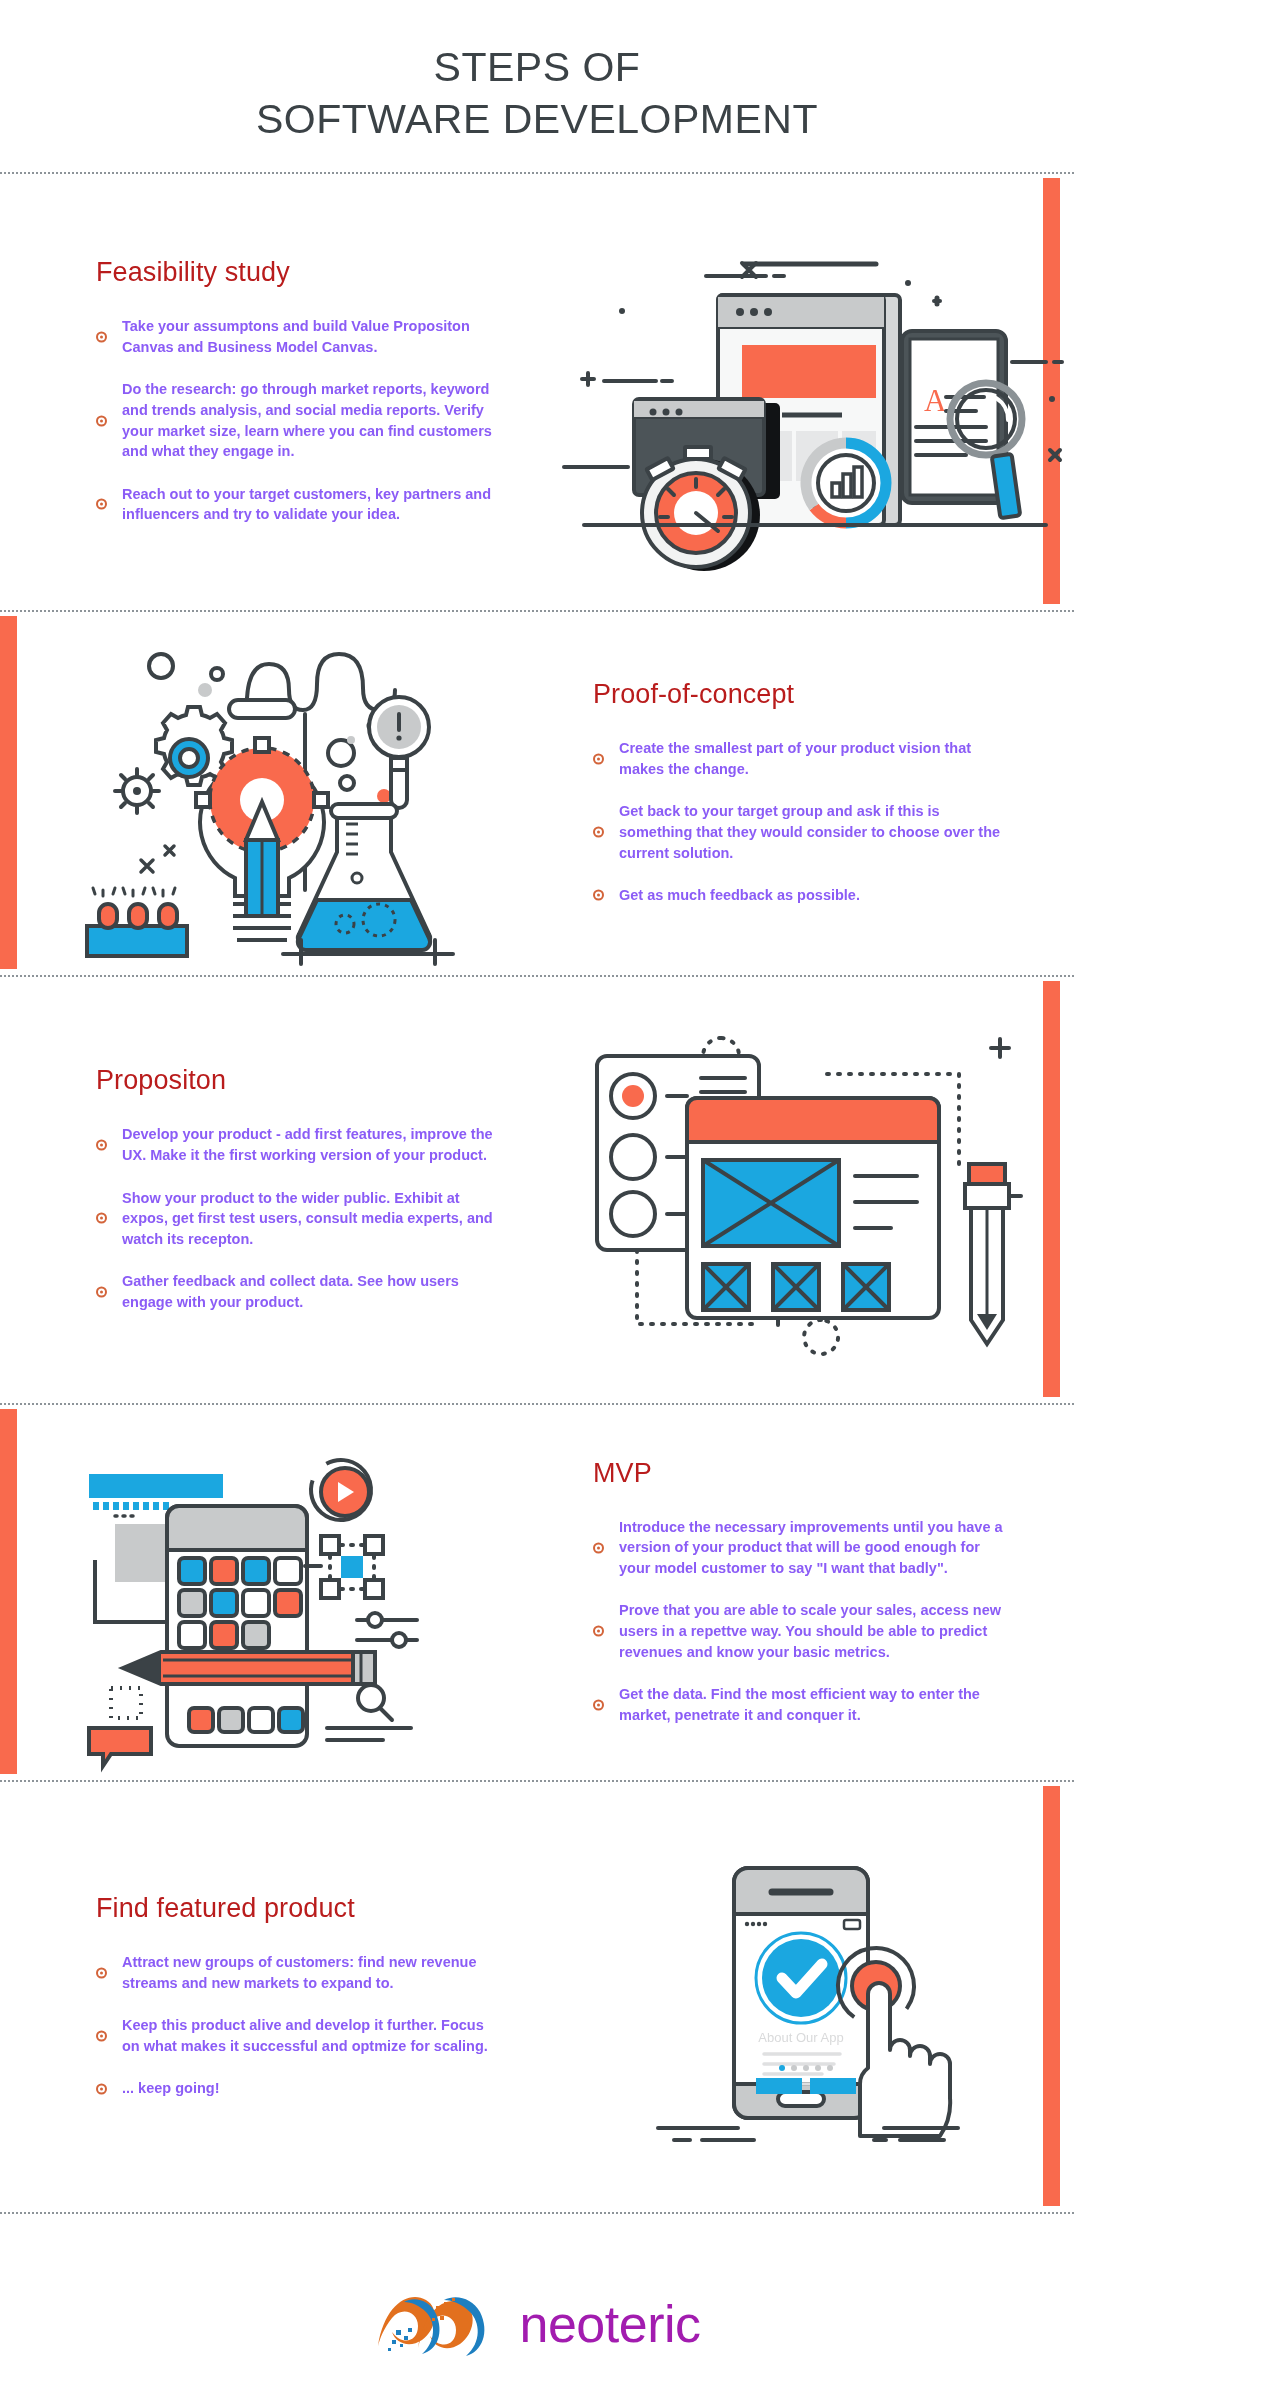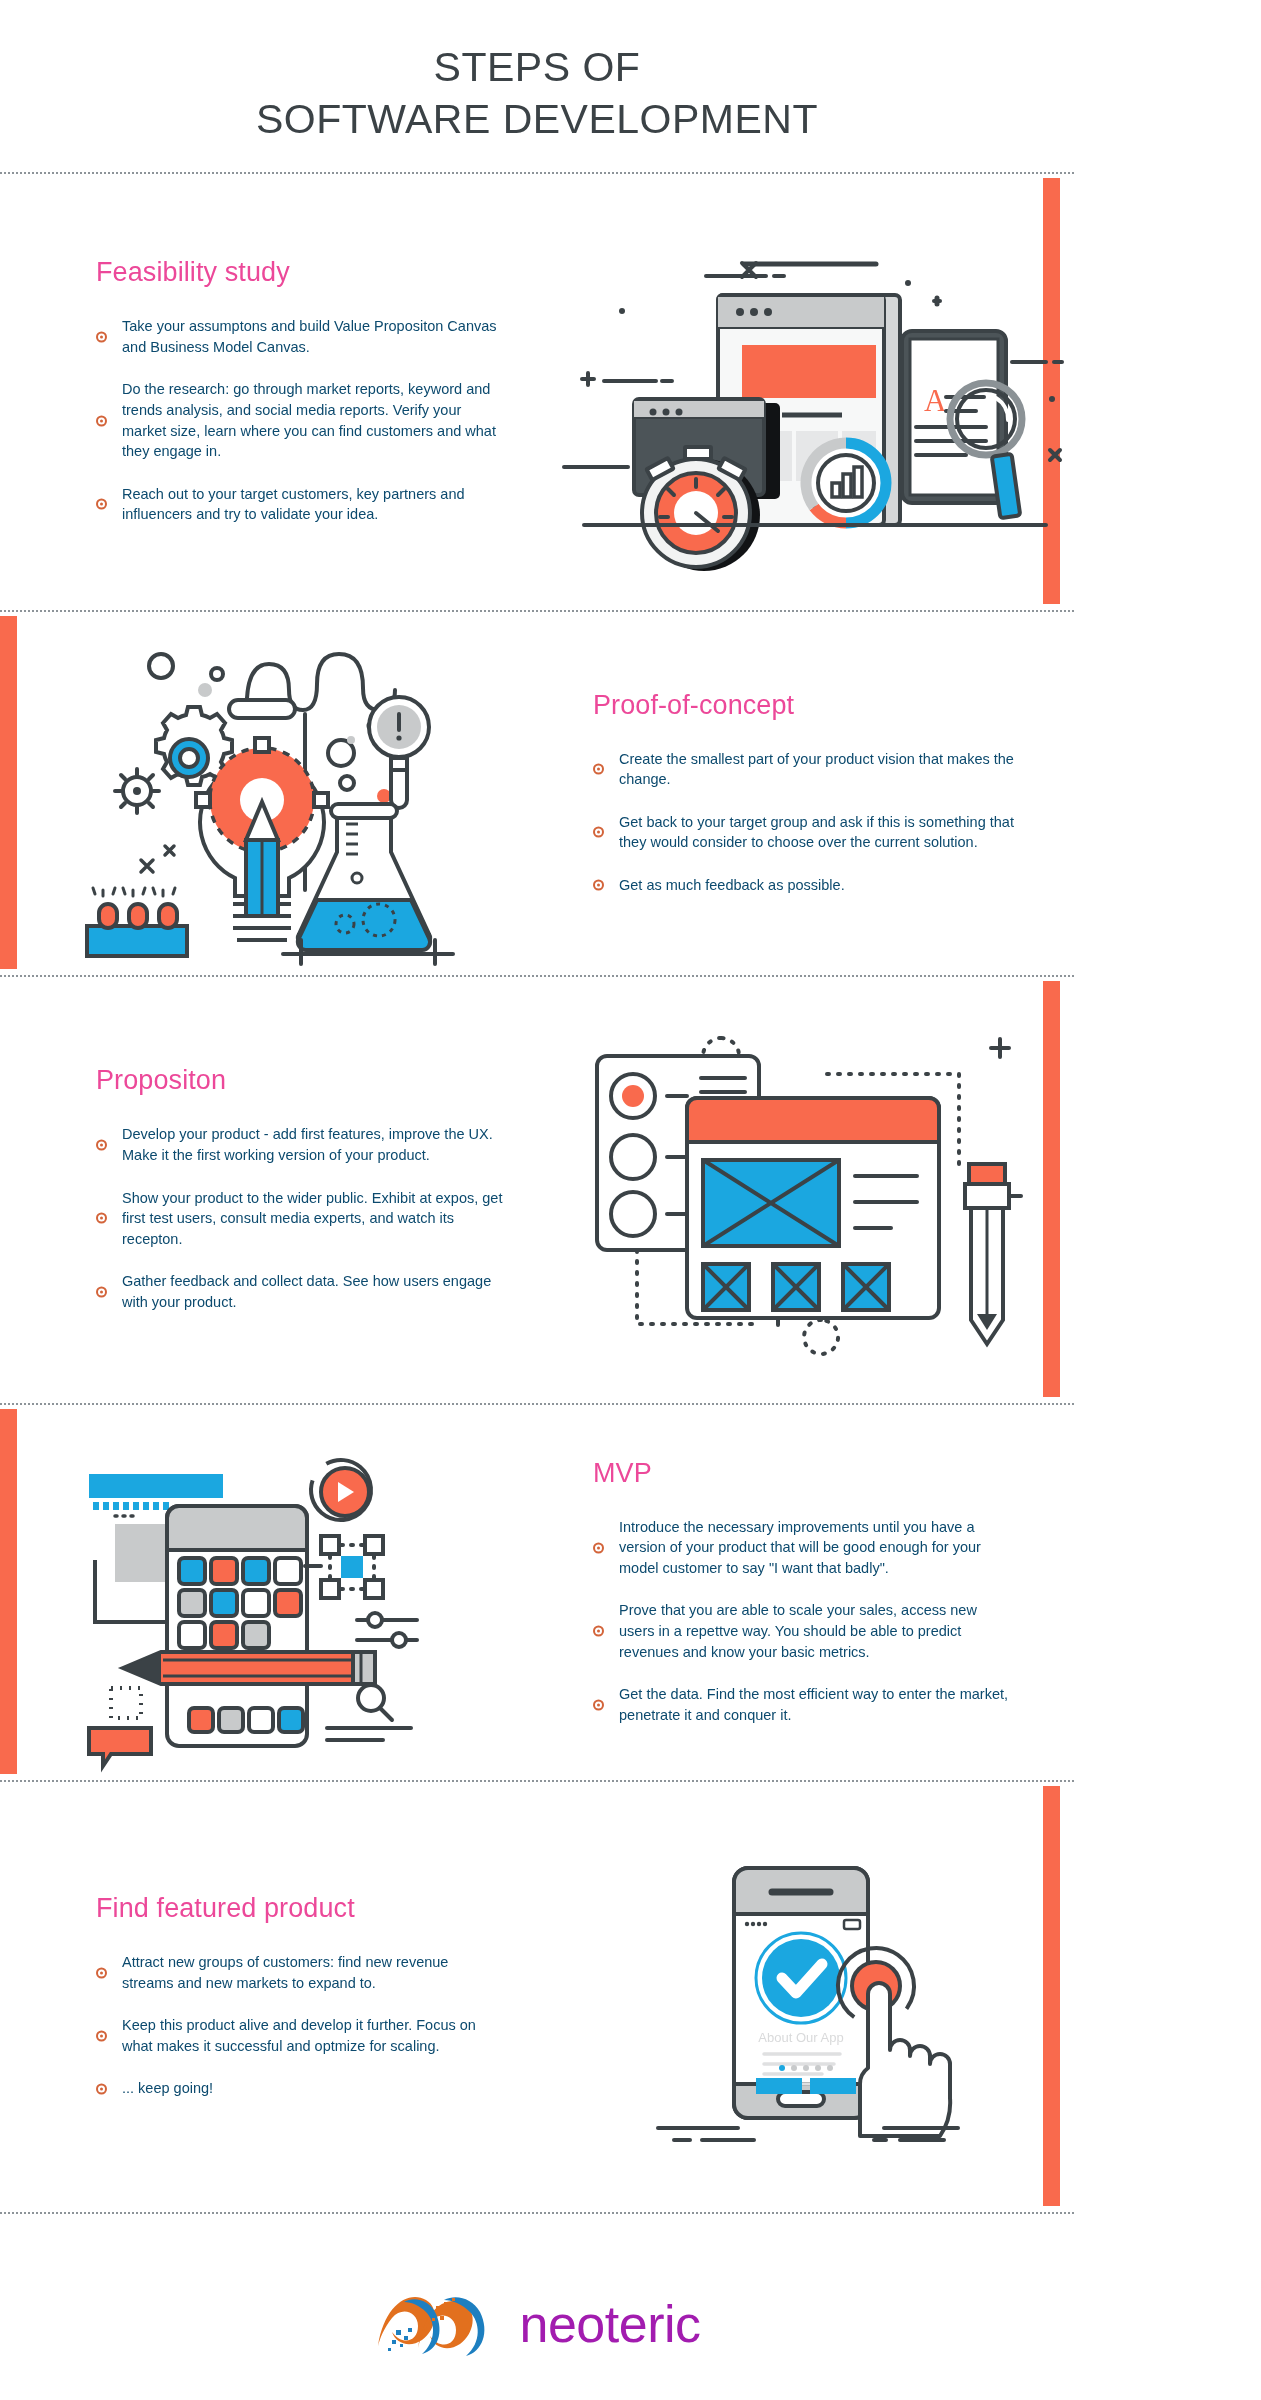--- a/index.html
+++ b/index.html
@@ -56,32 +56,33 @@
     background: #f96a4d;
   }
 
   .col-text { width: 50%; padding: 0 34px 0 96px; }
   .col-text.right { padding: 0 60px 0 56px; }
   .col-art  { width: 50%; display: flex; align-items: center; justify-content: center; }
 
   .sec-title {
     font-size: 27px;
     font-weight: 400;
-    color: #ec4899;
+    color: #b91c1c;
     margin-bottom: 28px;
     letter-spacing: .1px;
   }
   ul.bullets { list-style: none; }
   ul.bullets li {
     position: relative;
     padding-left: 26px;
     margin-bottom: 22px;
     font-size: 14.5px;
     line-height: 1.42;
-    color: #0c4a6e;
+    color: #8b5cf6;
+    font-weight: bold;
   }
   ul.bullets li:last-child { margin-bottom: 0; }
   ul.bullets li .dot {
     position: absolute;
     left: 0;
     top: 50%;
     transform: translateY(-50%);
     width: 11px; height: 11px;
     border-radius: 50%;
     border: 2px solid #d3643a;

